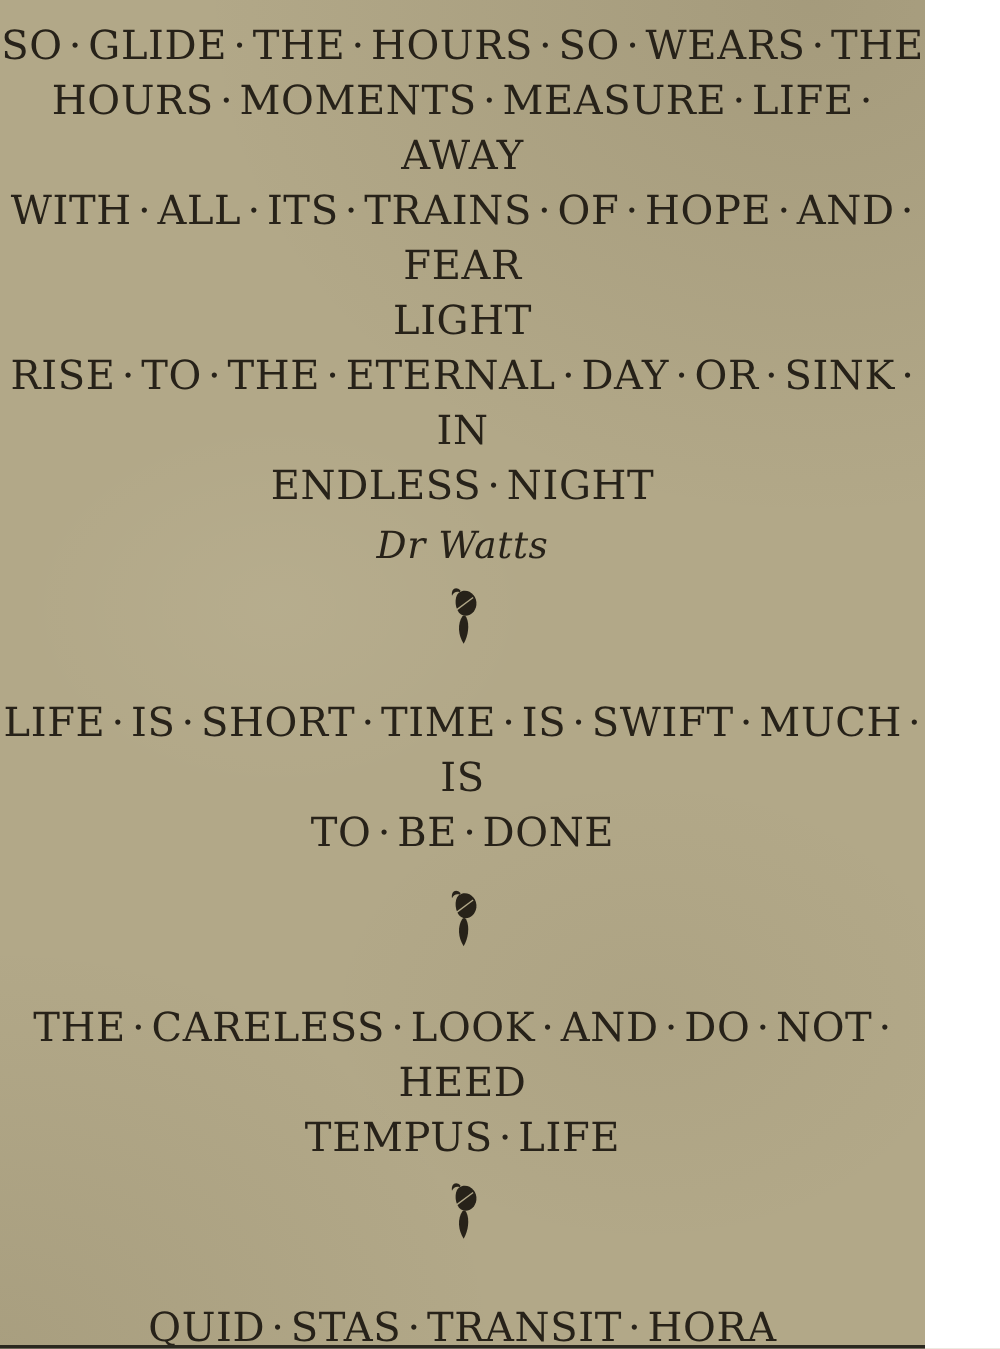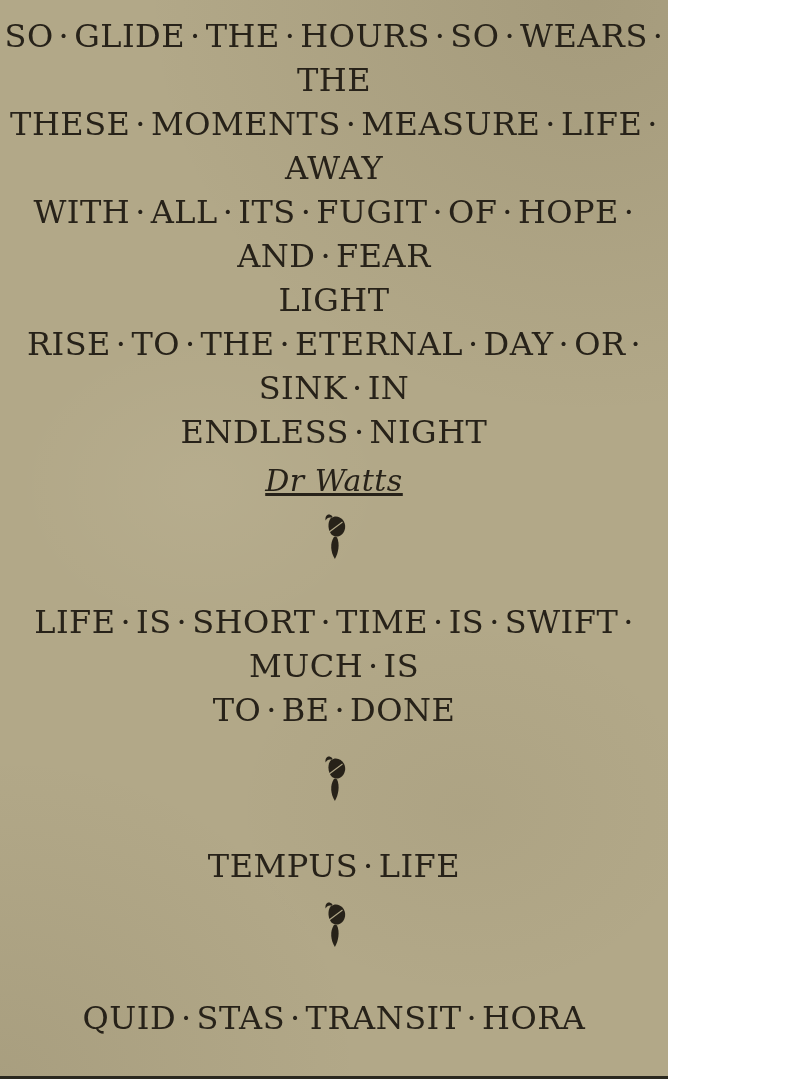--- a/index.html
+++ b/index.html
@@ -10,21 +10,21 @@
   * { box-sizing: border-box; }
   html, body { margin: 0; padding: 0; }
   body {
     width: 800px;
     height: 1079px;
     overflow: hidden;
     font-family: "DejaVu Serif", serif;
   }
   .page {
     position: relative;
-    width: 668px;
+    width: 740px;
     height: 1079px;
     background-color: var(--bg);
     background-image:
       radial-gradient(120% 70% at 88% 0%, rgba(84,74,50,0.14), rgba(84,74,50,0) 55%),
       radial-gradient(90% 50% at 0% 100%, rgba(84,74,50,0.10), rgba(84,74,50,0) 60%),
       radial-gradient(40% 20% at 30% 45%, rgba(255,250,230,0.06), rgba(255,250,230,0) 70%),
       radial-gradient(50% 25% at 70% 75%, rgba(84,74,50,0.05), rgba(84,74,50,0) 70%);
     color: var(--ink);
   }
   .content {
@@ -39,21 +39,20 @@
     white-space: pre-wrap;
     color: var(--ink);
   }
   .attribution {
     margin-top: 6px;
     font-size: 30px;
     line-height: 42px;
     font-style: italic;
     letter-spacing: 0.5px;
     white-space: pre-wrap;
-    text-decoration: underline;
   }
   .ornament {
     height: 48px;
     display: flex;
     align-items: center;
     justify-content: center;
     color: var(--ink);
   }
   .ornament svg { display: block; }
   .orn-1 { margin-top: 10px; }
@@ -84,22 +83,22 @@
         <path d="M12.4 25 C8.4 31 8.9 40 13.4 47 C17 41 18.5 31.4 15.5 25.5 C14.5 24.2 13.4 24.2 12.4 25 Z"></path>
         <line x1="5.6" y1="21.5" x2="21" y2="10" stroke="#b2a888" stroke-width="1.1"></line>
       </g>
     </defs>
   </svg>
 
   <main class="content">
 
     <section class="motto motto-1">
       <div class="line">SO · GLIDE · THE · HOURS · SO · WEARS · THE</div>
-      <div class="line">THESE · MOMENTS · MEASURE · LIFE · AWAY</div>
-      <div class="line">WITH · ALL · ITS · FUGIT · OF · HOPE · AND · FEAR</div>
+      <div class="line">HOURS · MOMENTS · MEASURE · LIFE · AWAY</div>
+      <div class="line">WITH · ALL · ITS · TRAINS · OF · HOPE · AND · FEAR</div>
       <div class="line">LIGHT</div>
       <div class="line">RISE · TO · THE · ETERNAL · DAY · OR · SINK · IN</div>
       <div class="line">ENDLESS · NIGHT</div>
       <div class="attribution">Dr Watts</div>
     </section>
 
     <div class="ornament orn-1">
       <svg viewBox="0 0 26 48" width="27" height="48">
           <use href="#fleuron"></use>
         </svg>
@@ -110,20 +109,21 @@
       <div class="line">TO · BE · DONE</div>
     </section>
 
     <div class="ornament orn-2">
       <svg viewBox="0 0 26 48" width="27" height="48">
           <use href="#fleuron"></use>
         </svg>
     </div>
 
     <section class="motto motto-3">
+      <div class="line">THE · CARELESS · LOOK · AND · DO · NOT · HEED</div>
       <div class="line">TEMPUS · LIFE</div>
     </section>
 
     <div class="ornament orn-3">
       <svg viewBox="0 0 26 48" width="27" height="48">
           <use href="#fleuron"></use>
         </svg>
     </div>
 
     <section class="motto motto-4">

